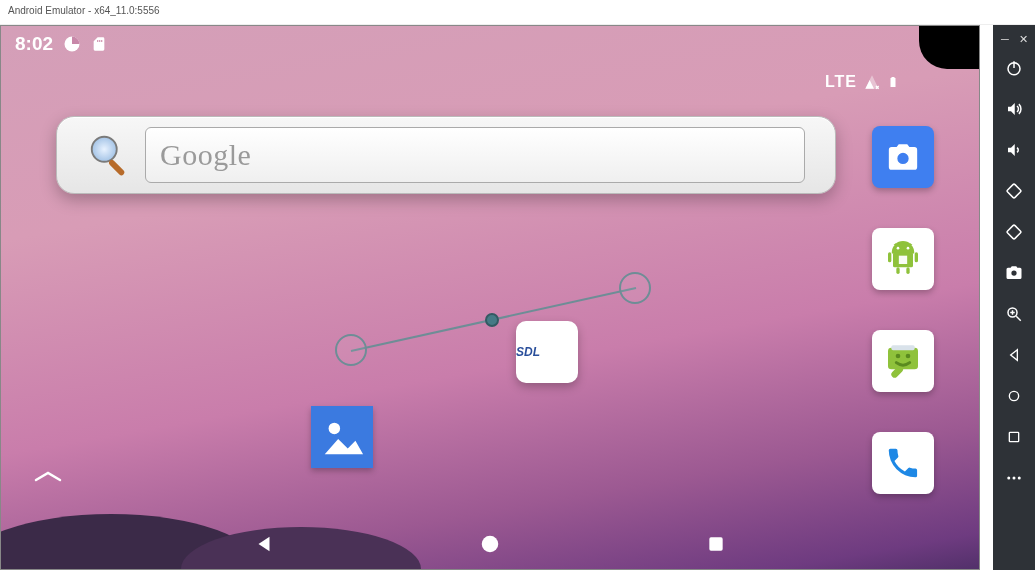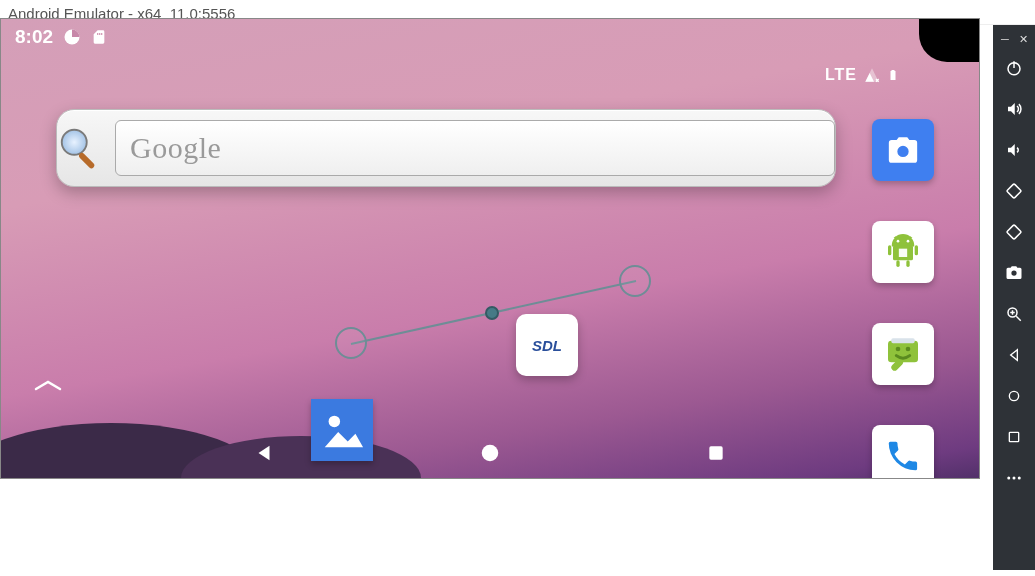--- a/index.html
+++ b/index.html
@@ -1,36 +1,36 @@
 <!DOCTYPE html>
 <html><head>
 <meta charset="utf-8">
 <style>
   * { box-sizing: border-box; margin: 0; padding: 0; }
   html, body { width: 1035px; height: 576px; font-family: Arial, sans-serif; overflow: hidden; background:#fff;}
   .outer { position:relative; width:1035px; height:576px; background:#fff;}
-  .titlebar { position:absolute; top:0; left:0; right:0; height:25px; background:#fff; color:#555; font-size:15px; padding:5px 8px; border-bottom:1px solid #eee;}
-  .emu-shell { position:absolute; top:18px; left:0; width:980px; height:461px;
+  .titlebar { position:absolute; top:0; left:0; right:0; height:25px; background:#fff; color:#555; font-size:10px; padding:5px 8px; border-bottom:1px solid #eee;}
+  .emu-shell { position:absolute; top:25px; left:0; width:980px; height:545px;
     background: linear-gradient(170deg, #d49fb8 0%, #d89cb6 30%, #c97dab 60%, #9c5992 80%, #6e3b80 95%, #52306a 100%);
     overflow:hidden; border:1px solid #888;}
   .notch { position:absolute; top:0; right:0; width:60px; height:43px; background:#000; border-bottom-left-radius:28px;}
   .statusbar { position:absolute; top:0; left:0; right:0; height:36px; display:flex; align-items:center; padding:6px 14px; color:#fff; font-weight:500; font-size:16px;}
   .status-left { display:flex; align-items:center; gap:10px;}
   .status-right { position:absolute; right:80px; top:8px; display:flex; align-items:center; gap:6px; color:#fff; font-weight:600; letter-spacing:1px;margin-top:39px;}
   .search-widget { position:absolute; top:90px; left:55px; width:780px; height:78px;
     background: linear-gradient(#f7f7f7,#e6e6e6); border:1px solid #bbb; border-radius:18px;
-    box-shadow:0 6px 16px rgba(0,0,0,.25), inset 0 1px 0 #fff; display:flex; align-items:center; padding:10px 0; gap:12px;}
+    box-shadow:0 6px 16px rgba(0,0,0,.25), inset 0 1px 0 #fff; display:flex; align-items:center; padding:10px 30px; gap:12px;}
   .search-field { flex:1; height:56px; border:1px solid #aaa; border-radius:6px;
     background:linear-gradient(#fff,#efefef); display:flex; align-items:center; padding:0 14px;}
   .search-field span { color:#9a9a9a; font-family: "Times New Roman", serif; font-size:30px; letter-spacing:0.5px;}
   .dock { position:absolute; right:45px; top:100px; display:flex; flex-direction:column; gap:40px;}
   .appicon { width:62px; height:62px; border-radius:8px; display:flex; align-items:center; justify-content:center; box-shadow:0 3px 6px rgba(0,0,0,.25);}
   .camera-tile { background:#3f7ff0;}
   .robot-tile,.msg-tile,.phone-tile { background:#fff;}
-  .sdl-tile { position:absolute; top:295px; left:515px; width:62px; height:62px; border-radius:10px; background:#fff; display:flex; align-items:center; justify-content:center; box-shadow:0 4px 10px rgba(0,0,0,.25); font-weight:700; color:#2a4f9b; font-style:italic; font-size:15px; }
+  .sdl-tile { position:absolute; top:295px; left:515px; width:62px; height:62px; border-radius:10px; background:#fff; display:flex; align-items:center; box-shadow:0 4px 10px rgba(0,0,0,.25); font-weight:700; color:#2a4f9b; font-style:italic; font-size:12px; }
   .gallery-tile { position:absolute; top:380px; left:310px; width:62px; height:62px; background:#3b7ae0; display:flex; align-items:center; justify-content:center; box-shadow:0 3px 6px rgba(0,0,0,.25);}
   .gesture { position:absolute; top:240px; left:330px; width:330px; height:120px; pointer-events:none;}
   .touch { position:absolute; width:32px; height:32px; border:2px solid #6e8d96; border-radius:50%; background:rgba(255,255,255,0.06);}
   .pivot { position:absolute; width:14px; height:14px; background:#467a86; border:2px solid #335a63; border-radius:50%;}
   .navbar { position:absolute; bottom:0; left:0; right:0; height:50px; display:flex; align-items:center; justify-content:space-around; padding:0 150px;}
   .navbtn { width:26px; height:26px; display:flex; align-items:center; justify-content:center;}
   .drawer-hint { position:absolute; bottom:85px; left:33px; color:#fff; font-size:22px;}
   .hill { position:absolute; bottom:0; left:-40px; width:300px; height:55px; background:#3b2a48; border-top-left-radius:50% 100%; border-top-right-radius:50% 100%;}
   .hill2 { position:absolute; bottom:0; left:180px; width:240px; height:42px; background:#4a3156; border-top-left-radius:50% 100%; border-top-right-radius:50% 100%;}
   .side-toolbar { position:absolute; top:25px; right:0; width:42px; height:545px; background:#2e3237; display:flex; flex-direction:column; align-items:center; padding-top:6px; gap:0;}

